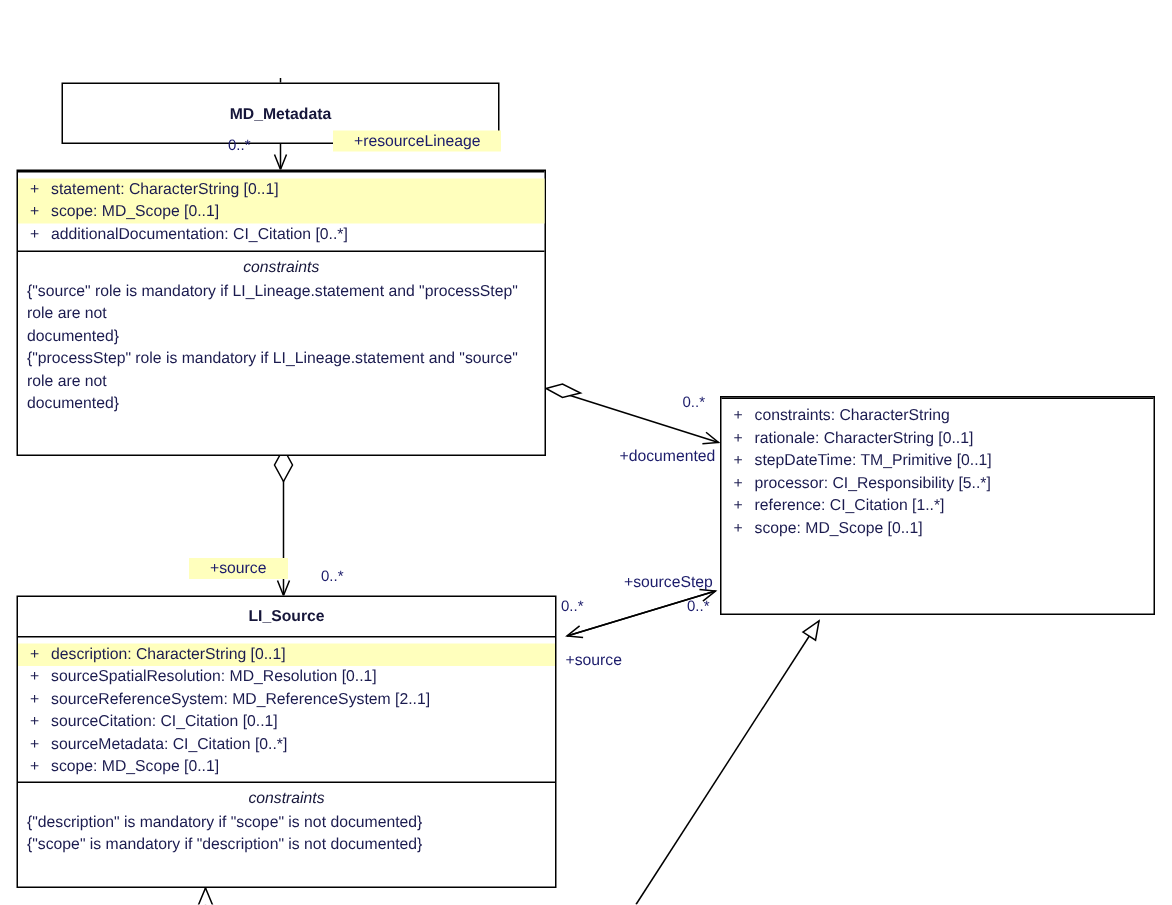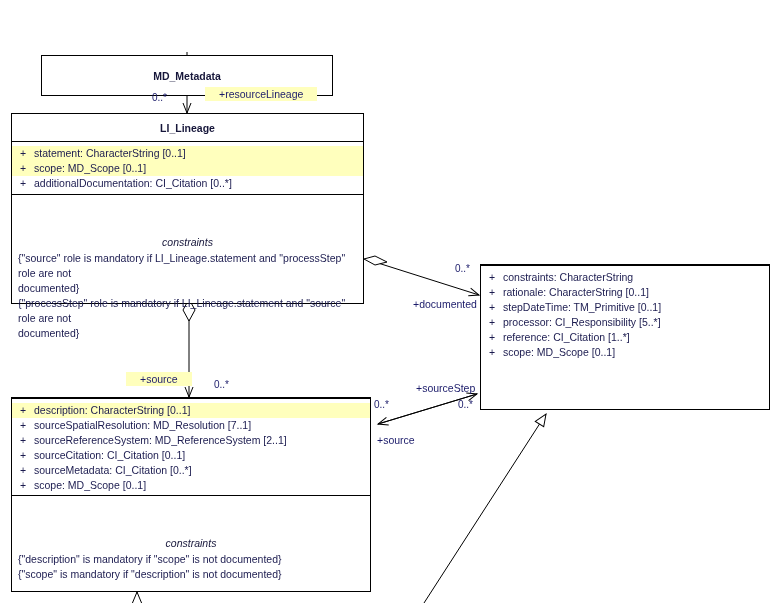--- a/index.html
+++ b/index.html
@@ -71,21 +71,20 @@
     padding: 3px 6px 4px 6px;
     box-sizing: border-box;
   }
   .constraints-title {
     text-align: center;
     font-style: italic;
     font-size: 10.5px;
     line-height: 15px;
     color: #16163a;
     margin-bottom: 1px;
-    margin-top: 37px;
   }
   .constraint-line {
     font-size: 10.5px;
     line-height: 15px;
     color: #1b1b4f;
   }
   .edge-label {
     position: absolute;
     font-size: 10.5px;
     line-height: 13px;
@@ -146,21 +145,20 @@
   <g>
     <path d="M137,603 L137,592" fill="none" stroke="#000" stroke-width="1" marker-end="url(#genArrow)"></path>
   </g>
 </svg>
 
 <div class="uml-class" style="left:41px; top:12px; width:292px; height:41px;margin-top:43px;">
   <div class="class-name" style="height:39px;">MD_Metadata</div>
 </div>
 
 <div class="uml-class" style="left:11px; top:113px; width:353px; height:191px;">
-  <div class="class-name" style="height:27px;">LI_Lineage</div>
 
   <div class="attr-list compartment-sep" style="height:53px;">
     <div class="attr-row hl">
       <span class="attr-vis">+</span>
       <span class="attr-text">statement: CharacterString [0..1]</span>
     </div>
     <div class="attr-row hl">
       <span class="attr-vis">+</span>
       <span class="attr-text">scope: MD_Scope [0..1]</span>
     </div>
@@ -203,29 +201,30 @@
       <span class="attr-text">reference: CI_Citation [1..*]</span>
     </div>
     <div class="attr-row">
       <span class="attr-vis">+</span>
       <span class="attr-text">scope: MD_Scope [0..1]</span>
     </div>
   </div>
 </div>
 
 <div class="uml-class" style="left:11px; top:397px; width:360px; height:195px;">
+  <div class="class-name" style="height:26px;">LI_Source</div>
 
   <div class="attr-list compartment-sep" style="height:97px;">
     <div class="attr-row hl">
       <span class="attr-vis">+</span>
       <span class="attr-text">description: CharacterString [0..1]</span>
     </div>
     <div class="attr-row">
       <span class="attr-vis">+</span>
-      <span class="attr-text">sourceSpatialResolution: MD_Resolution [7..1]</span>
+      <span class="attr-text">sourceSpatialResolution: MD_Resolution [0..1]</span>
     </div>
     <div class="attr-row">
       <span class="attr-vis">+</span>
       <span class="attr-text">sourceReferenceSystem: MD_ReferenceSystem [2..1]</span>
     </div>
     <div class="attr-row">
       <span class="attr-vis">+</span>
       <span class="attr-text">sourceCitation: CI_Citation [0..1]</span>
     </div>
     <div class="attr-row">
@@ -239,21 +238,21 @@
   </div>
 
   <div class="constraints-block compartment-sep" style="height:70px;">
     <div class="constraints-title">constraints</div>
     <div class="constraint-line">{"description" is mandatory if "scope" is not documented}</div>
     <div class="constraint-line">{"scope" is mandatory if "description" is not documented}</div>
   </div>
 </div>
 
 <div class="mult-label" style="left:152px; top:92px;">0..*</div>
-<div class="edge-label" style="left:205px; top:88px;">
+<div class="edge-label" style="left:222px; top:88px;">
   <span class="role-hl">+resourceLineage</span>
 </div>
 
 <div class="mult-label" style="left:455px; top:263px;">0..*</div>
 <div class="edge-label" style="left:413px; top:298px;">+documented</div>
 
 <div class="mult-label" style="left:214px; top:379px;">0..*</div>
 <div class="edge-label" style="left:126px; top:373px;">
   <span class="role-hl">+source</span>
 </div>

